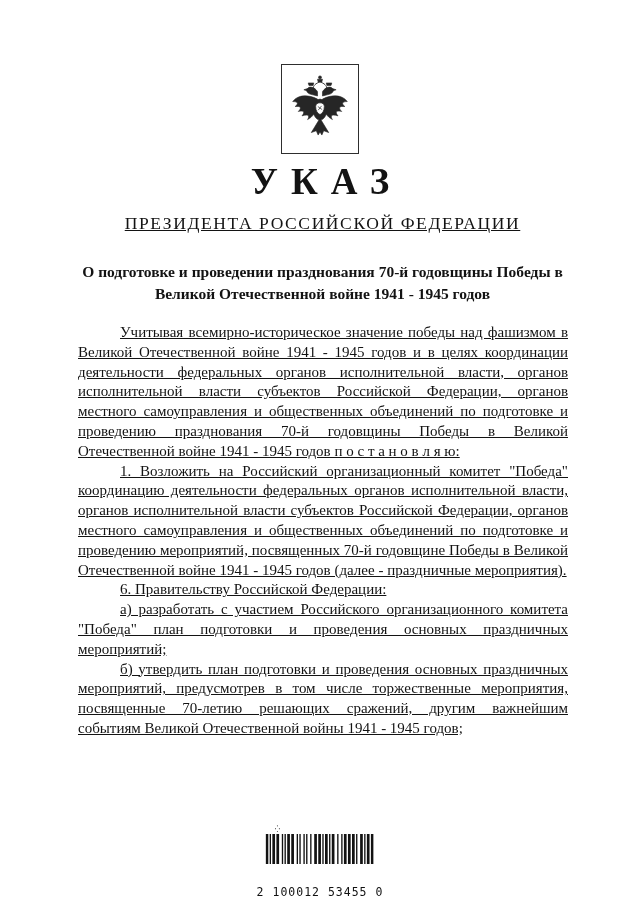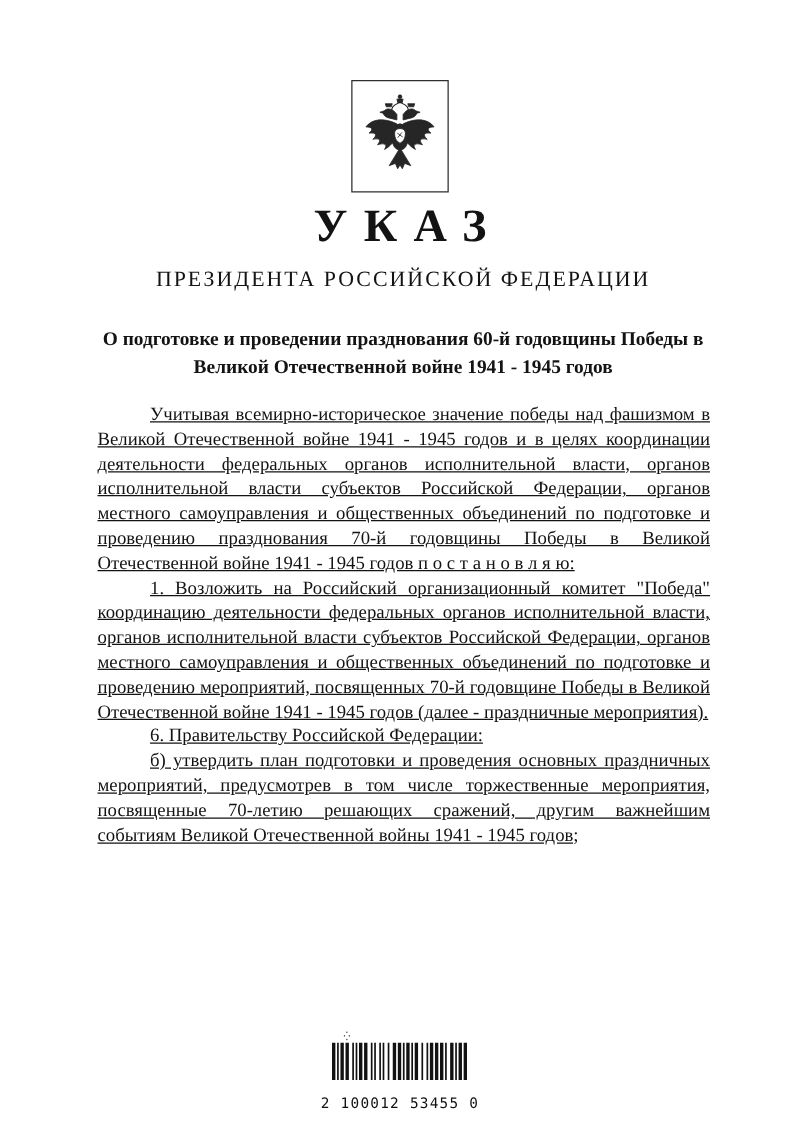--- a/index.html
+++ b/index.html
@@ -22,21 +22,21 @@
   .doc-title{
     position:absolute;top:160px;left:0;width:100%;
     text-align:center;
     font-size:37px;font-weight:700;
     letter-spacing:13px;padding-left:13px;box-sizing:border-box;
   }
   .doc-issuer{
     position:absolute;top:213px;left:0;width:100%;
     text-align:center;
     font-size:17.5px;font-weight:400;
-    letter-spacing:1.6px;padding-left:5px;box-sizing:border-box;
+    letter-spacing:1.6px;padding-left:5px;box-sizing:border-box;text-decoration:underline;
   }
   .doc-subject{
     position:absolute;top:261px;left:75px;right:70px;
     text-align:center;
     font-size:15.5px;font-weight:700;line-height:22px;
   }
   .doc-body{
     position:absolute;top:323px;left:78px;right:72px;
     font-size:15px;line-height:19.8px;
     text-align:justify;
@@ -51,21 +51,21 @@
     text-align:center;
   }
   .barcode-mark{
     display:block;height:10px;font-size:9px;line-height:10px;color:#333;
     text-align:left;padding-left:18px;
   }
   .barcode-digits{
     display:block;
     font-family:"DejaVu Sans Mono", monospace;
     font-size:11.5px;letter-spacing:1px;color:#111;
-    margin-top:6px;
+    margin-top:17px;
   }
   svg.eagle{display:block;}
 </style>
 </head>
 <body>
 
 <div class="page">
 
   <div class="crest-frame">
     <svg class="eagle" viewBox="0 0 100 110" width="62" height="76" aria-hidden="true">
@@ -95,26 +95,27 @@
         <path d="M50 45 C46 45 43 47 43 51 C43 58 46 62 50 64 C54 62 57 58 57 51 C57 47 54 45 50 45 Z" fill="#ffffff" stroke="#262626" stroke-width="1.2"></path>
         <path d="M46.5 51 L53.5 56 M47 57 L52.5 50" stroke="#262626" stroke-width="1.1" fill="none"></path>
       </g>
     </svg>
   </div>
 
   <div class="doc-title">УКАЗ</div>
 
   <div class="doc-issuer">ПРЕЗИДЕНТА РОССИЙСКОЙ ФЕДЕРАЦИИ</div>
 
-  <div class="doc-subject">О подготовке и проведении празднования 60-й годовщины Победы в Великой Отечественной войне 1941 - 1945 годов</div>
+  <div class="doc-subject">О подготовке и проведении празднования 70-й годовщины Победы в Великой Отечественной войне 1941 - 1945 годов</div>
 
   <div class="doc-body">
       <p>Учитывая всемирно-историческое значение победы над фашизмом в Великой Отечественной войне 1941 - 1945 годов и в целях координации деятельности федеральных органов исполнительной власти, органов исполнительной власти субъектов Российской Федерации, органов местного самоуправления и общественных объединений по подготовке и проведению празднования 70-й годовщины Победы в Великой Отечественной войне 1941 - 1945 годов п о с т а н о в л я ю:</p>
       <p>1. Возложить на Российский организационный комитет "Победа" координацию деятельности федеральных органов исполнительной власти, органов исполнительной власти субъектов Российской Федерации, органов местного самоуправления и общественных объединений по подготовке и проведению мероприятий, посвященных 70-й годовщине Победы в Великой Отечественной войне 1941 - 1945 годов (далее - праздничные мероприятия).</p>
       <p>6. Правительству Российской Федерации:</p>
+      <p>а) разработать с участием Российского организационного комитета "Победа" план подготовки и проведения основных праздничных мероприятий;</p>
       <p>б) утвердить план подготовки и проведения основных праздничных мероприятий, предусмотрев в том числе торжественные мероприятия, посвященные 70-летию решающих сражений, другим важнейшим событиям Великой Отечественной войны 1941 - 1945 годов;</p>
     </div>
 
   <div class="barcode-wrap">
     <span class="barcode-mark">⁛</span>
     <svg height="30" aria-hidden="true" viewBox="0 0 108 30" width="108">
         <rect x="0" y="0" width="2.7" height="30" fill="#121212"></rect>
         <rect x="4.050000000000001" y="0" width="1.35" height="30" fill="#121212"></rect>
         <rect x="6.75" y="0" width="2.7" height="30" fill="#121212"></rect>
         <rect x="10.799999999999999" y="0" width="2.7" height="30" fill="#121212"></rect>

